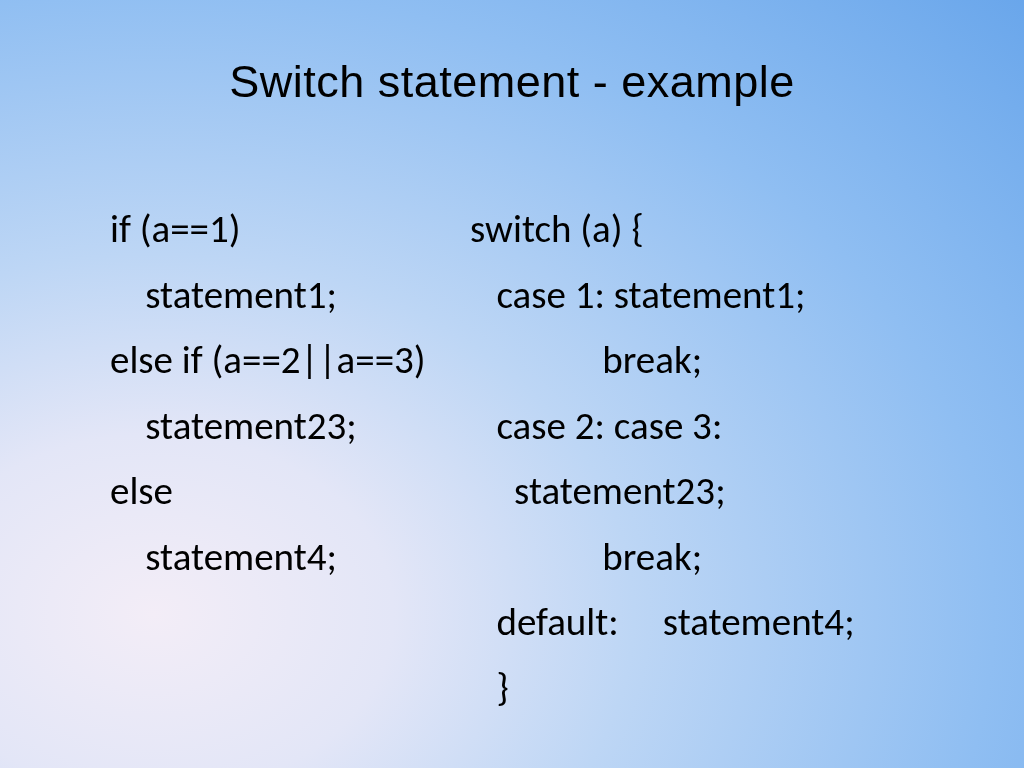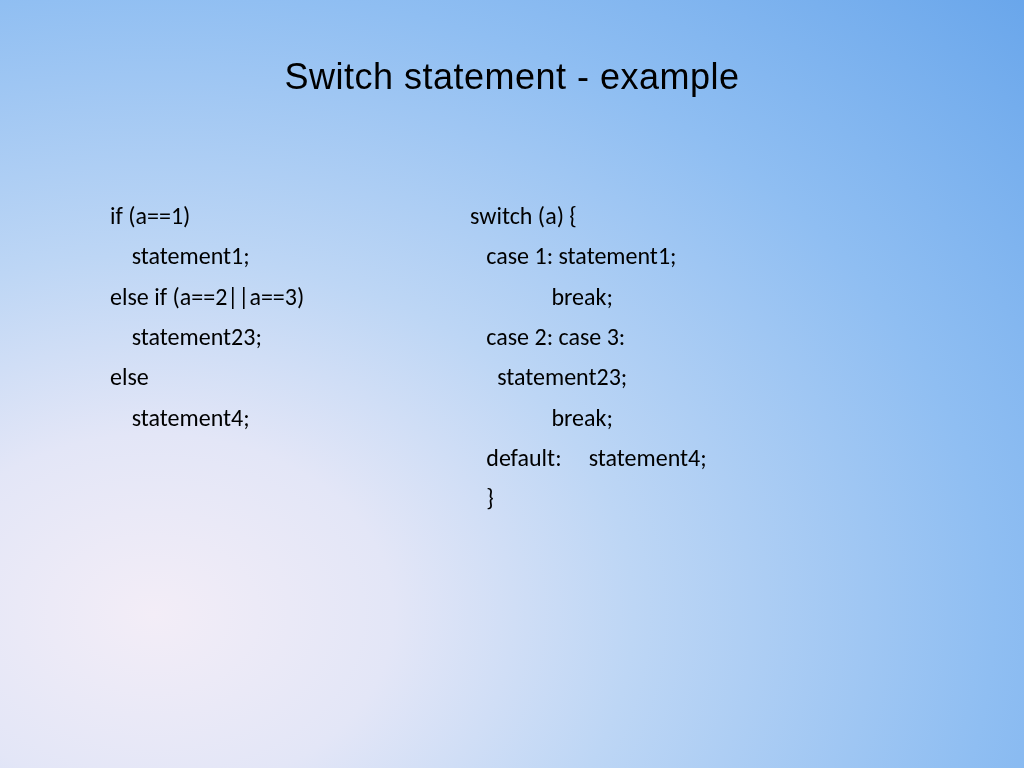--- a/index.html
+++ b/index.html
@@ -21,33 +21,33 @@
   }
   .title {
     position: absolute;
     top: 56px;
     left: 0;
     width: 100%;
     text-align: center;
     font-family: Impact, "Arial Black", sans-serif;
     font-stretch: condensed;
     font-weight: 400;
-    font-size: 36px;
+    font-size: 45px;
     letter-spacing: 0.5px;
     color: #000;
   }
   .columns {
     position: absolute;
     top: 196px;
     left: 0;
     width: 100%;
     display: flex;
   }
   .col {
-    font-size: 24px;
+    font-size: 39px;
     line-height: 1.68;
     white-space: pre;
   }
   .col-left {
     margin-left: 110px;
     width: 360px;
   }
   .col-right {
     margin-left: 0;
     width: 500px;

